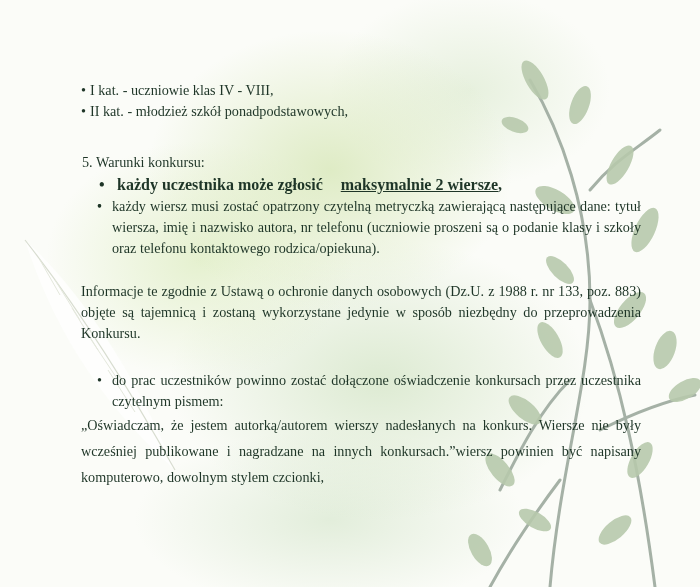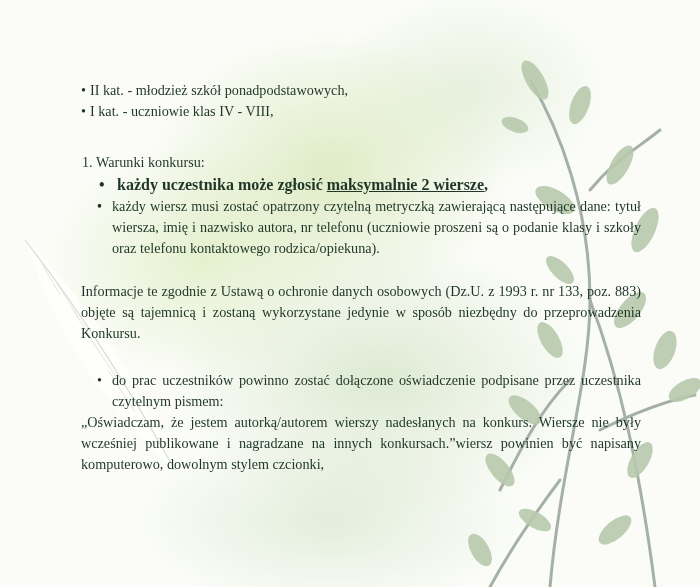--- a/index.html
+++ b/index.html
@@ -23,24 +23,24 @@
     .cat-list { margin: 0; padding: 0; list-style: none; }
     .cat-list li { font-size: 14.2px; line-height: 21px; }
     .cat-list li::before { content: "\2022"; margin-right: 4px; }
     .section-title { margin-top: 30px; font-size: 14.2px; line-height: 21px; margin-left: 1px; }
     .rules { margin: 0; padding: 0; list-style: none; }
     .rules li { position: relative; padding-left: 31px; font-size: 14.2px; line-height: 21px; }
     .rules li .bullet { position: absolute; left: 16px; top: 0; }
     .rules li.big { font-size: 16px; line-height: 23px; font-weight: bold; padding-left: 36px; }
     .rules li.big .bullet { left: 18px; }
     .rules li.wrap { text-align: justify; }
-    .underline { text-decoration: underline; }
+    .underline { text-decoration: underline; margin-left: 14px; }
     .para { margin-top: 22px; font-size: 14.2px; line-height: 21px; text-align: justify; }
     .rules2 { margin-top: 26px; }
-    .quote { font-size: 14.2px; line-height: 21px; text-align: justify; }
+    .quote { font-size: 14.2px; line-height: 26px; text-align: justify; }
   </style>
 </head>
 <body>
 
 <div class="wash"></div>
 
 <svg class="deco" style="left:0;top:220px" width="200" height="260" viewBox="0 0 200 260">
   <path d="M25 20 C 70 60, 130 140, 175 250 C 120 200, 60 130, 25 20 Z" fill="#ffffff" opacity="0.75"></path>
   <path d="M25 20 C 80 90, 130 170, 175 250" stroke="#d8ddd0" stroke-width="1.2" fill="none"></path>
   <path d="M40 40 L60 75 M55 60 L80 100 M72 88 L98 130 M90 118 L118 160 M108 150 L135 192" stroke="#e4e8dc" stroke-width="1" fill="none"></path>
@@ -71,40 +71,40 @@
     <ellipse cx="60" cy="420" rx="9" ry="20" transform="rotate(-40 60 420)"></ellipse>
     <ellipse cx="200" cy="410" rx="9" ry="20" transform="rotate(30 200 410)"></ellipse>
     <ellipse cx="95" cy="470" rx="8" ry="18" transform="rotate(-60 95 470)"></ellipse>
     <ellipse cx="175" cy="480" rx="9" ry="20" transform="rotate(50 175 480)"></ellipse>
     <ellipse cx="40" cy="500" rx="9" ry="18" transform="rotate(-30 40 500)"></ellipse>
   </g>
 </svg>
 
 <div class="content">
   <ul class="cat-list">
+    <li>I kat. - uczniowie klas IV - VIII,</li>
     <li>II kat. - młodzież szkół ponadpodstawowych,</li>
-    <li>I kat. - uczniowie klas IV - VIII,</li>
   </ul>
 
-  <div class="section-title">1. Warunki konkursu:</div>
+  <div class="section-title">5. Warunki konkursu:</div>
 
   <ul class="rules">
     <li class="big">
       <span class="bullet">•</span><span>każdy uczestnika może zgłosić </span><span class="underline">maksymalnie 2 wiersze</span><span>,</span>
     </li>
     <li>
       <span class="bullet">•</span>
     </li>
     <li class="wrap">
       <span class="bullet">•</span><span>każdy wiersz musi zostać opatrzony czytelną metryczką zawierającą następujące dane: tytuł wiersza, imię i nazwisko autora, nr telefonu (uczniowie proszeni są o podanie klasy i szkoły oraz telefonu kontaktowego rodzica/opiekuna).</span>
     </li>
   </ul>
 
-  <div class="para">Informacje te zgodnie z Ustawą o ochronie danych osobowych (Dz.U. z 1993 r. nr 133, poz. 883) objęte są tajemnicą i zostaną wykorzystane jedynie w sposób niezbędny do przeprowadzenia Konkursu.</div>
+  <div class="para">Informacje te zgodnie z Ustawą o ochronie danych osobowych (Dz.U. z 1988 r. nr 133, poz. 883) objęte są tajemnicą i zostaną wykorzystane jedynie w sposób niezbędny do przeprowadzenia Konkursu.</div>
 
   <ul class="rules rules2">
     <li class="wrap">
-      <span class="bullet">•</span><span>do prac uczestników powinno zostać dołączone oświadczenie podpisane przez uczestnika czytelnym pismem:</span>
+      <span class="bullet">•</span><span>do prac uczestników powinno zostać dołączone oświadczenie konkursach przez uczestnika czytelnym pismem:</span>
     </li>
   </ul>
 
   <div class="quote">„Oświadczam, że jestem autorką/autorem wierszy nadesłanych na konkurs. Wiersze nie były wcześniej publikowane i nagradzane na innych konkursach.”wiersz powinien być napisany komputerowo, dowolnym stylem czcionki,</div>
 </div>
 
 </body></html>

